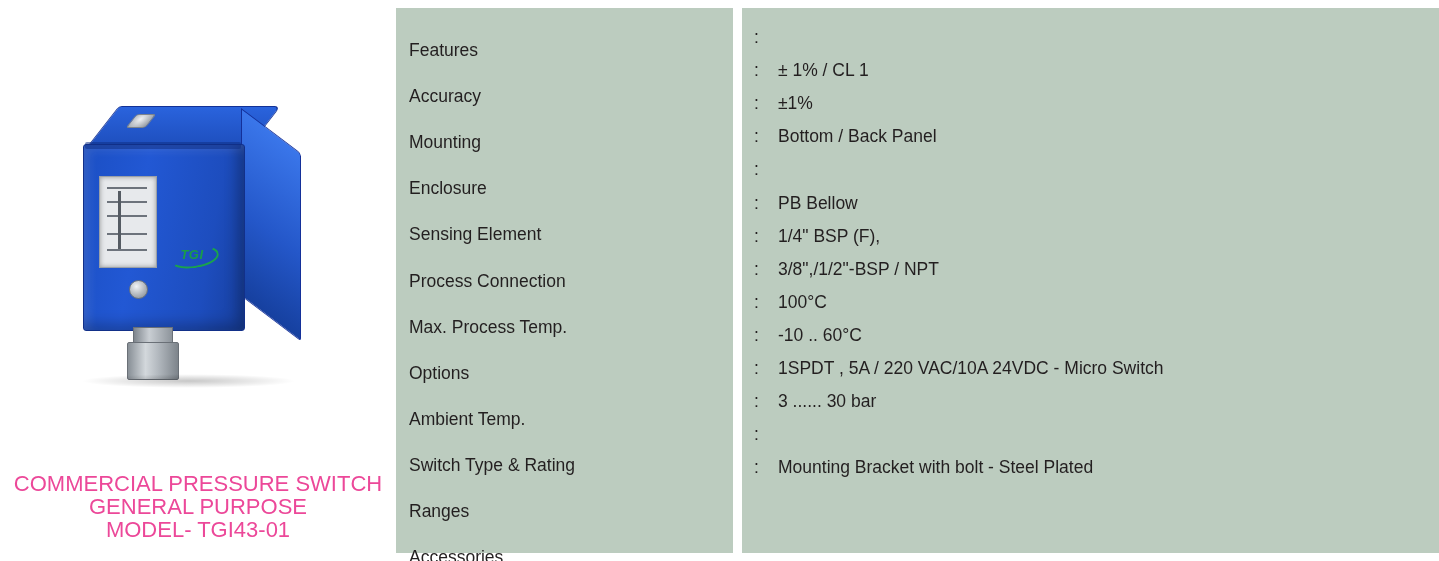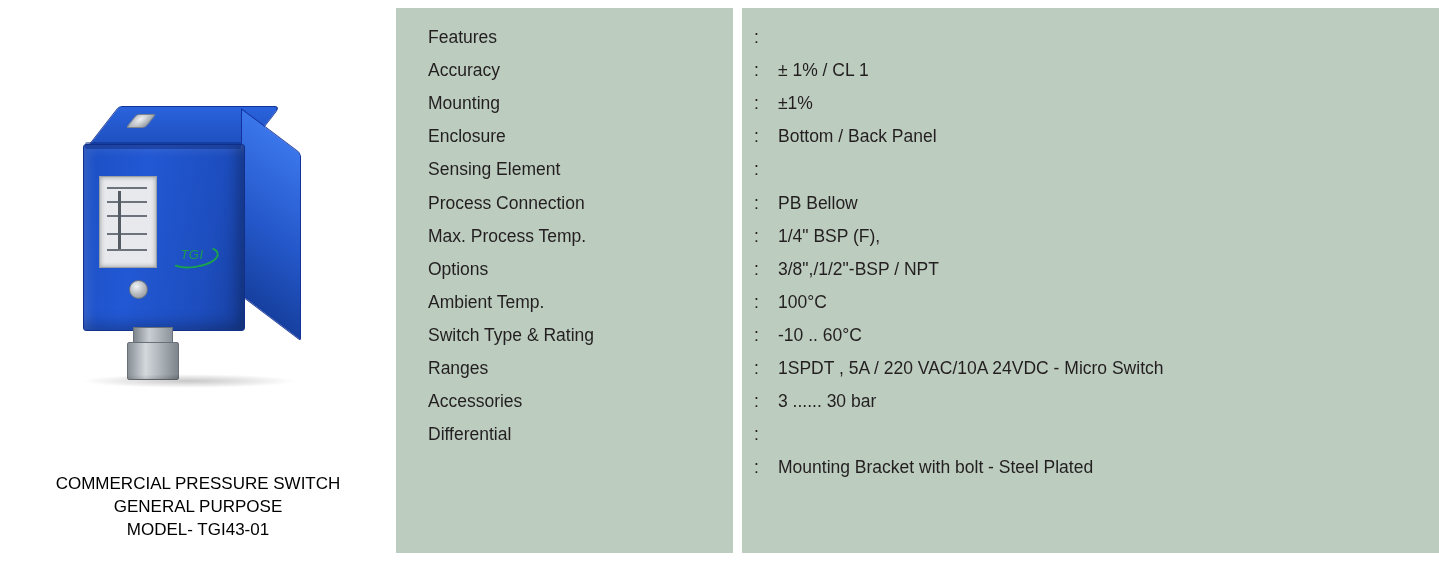--- a/index.html
+++ b/index.html
@@ -143,21 +143,21 @@
   .logo-badge {
     position: absolute;
     left: 96px;
     top: 158px;
     width: 46px;
     height: 24px;
     display: flex;
     align-items: center;
     justify-content: center;
     font-size: 13px;
-    font-weight: 400;
+    font-weight: 700;
     font-style: italic;
     color: #1a9c4a;
     letter-spacing: .5px;
   }
   .logo-badge .swoosh {
     position: absolute;
     left: 0;
     top: 4px;
     width: 46px;
     height: 18px;
@@ -194,23 +194,23 @@
     height: 14px;
     background: radial-gradient(ellipse at center, rgba(0,0,0,.22), rgba(0,0,0,0) 70%);
   }
 
   .product-caption {
     position: absolute;
     left: 0;
     top: 472px;
     width: 396px;
     text-align: center;
-    font-size: 17px;
+    font-size: 22px;
     line-height: 23px;
-    color: #000000;
+    color: #ec4899;
   }
 
   
   .spec-table {
     position: absolute;
     left: 396px;
     top: 8px;
     width: 1043px;
     height: 545px;
     display: flex;
@@ -232,21 +232,21 @@
     box-sizing: border-box;
   }
   .row {
     height: 33.1px;
     display: flex;
     align-items: center;
     font-size: 17.5px;
     color: #231f20;
     white-space: nowrap;
   }
-  .col-label .row { padding-left: 32px; }
+  .col-label .row { padding-left: 13px; margin-top: 13px; }
   .col-value .row .colon {
     width: 36px;
     flex: 0 0 36px;
     padding-left: 12px;
     box-sizing: border-box;
   }
   .col-value .row .val { flex: 1; }
 </style>
 </head>
 <body>

